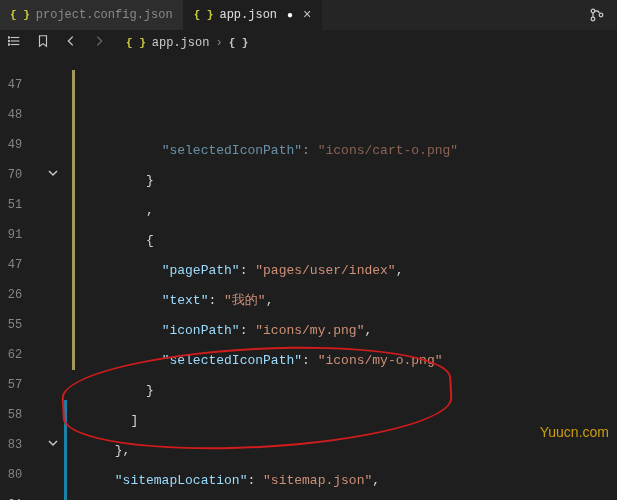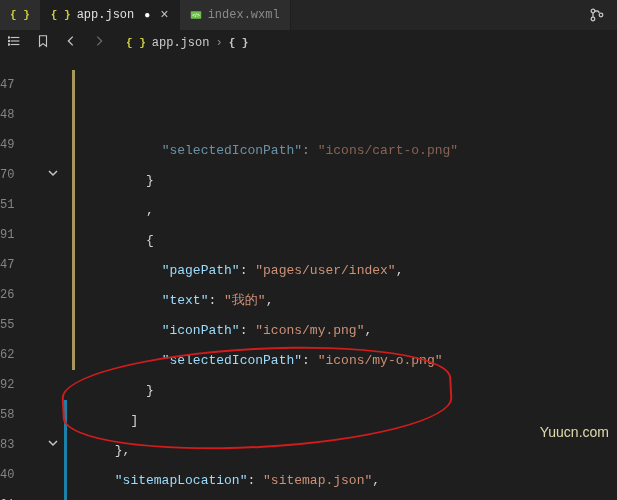--- a/index.html
+++ b/index.html
@@ -72,21 +72,21 @@
     position: relative;
   }
   .fold-col {
     width: 28px;
     background: #1e1e1e;
     position: relative;
   }
   .gutter {
     width: 40px;
     background: #1e1e1e;
-    text-align: left;
+    text-align: center;
     padding-right: 10px;
     color: #858585;
     line-height: 22px;
     font-size: 12px;
     position: relative;
     padding-top: 14px;
   }
   .gutter .ln { height: 30px; line-height: 30px; }
   .gutter .ln.hl { color: #c6c6c6; }
   .fold-col .chev {
@@ -131,45 +131,39 @@
     width: 390px;
     height: 100px;
     left: 62px;
     top: 348px;
     transform: rotate(-3deg);
   }
   .watermark {
     position: absolute;
     right: 8px;
     bottom: 60px;
-    color: #fef9c3;
+    color: #eab308;
     font-size: 14px;
     font-family: sans-serif;
     opacity: 0.85;
   }
 </style>
 </head>
 <body>
 
 <div class="tabs" id="tabs-container">
     <div class="tab inactive">
       <span class="file-icon">{ }</span>
+      <span>project.config.json</span>
     </div>
     <div class="tab active">
       <span class="file-icon">{ }</span>
       <span>app.json</span>
       <span style="color:#fff;font-size:10px;margin-left:4px">●</span>
       <span class="close">×</span>
-    </div>
-    <div class="tab inactive">
-      <span class="file-icon green"><svg width="12" height="12" viewBox="0 0 16 16">
-          <rect x="1" y="3" width="14" height="10" rx="1" fill="#6cc04a"></rect>
-          <text x="8" y="11" text-anchor="middle" font-size="7" fill="#fff" font-family="sans-serif">&lt;/&gt;</text>
-        </svg></span>
-      <span>index.wxml</span>
     </div>
     <div class="spacer"></div>
     <div class="branch-icon">
       <svg width="16" height="16" viewBox="0 0 16 16" fill="none" stroke="#c5c5c5" stroke-width="1.3">
         <circle cx="4" cy="4" r="1.8"></circle>
         <circle cx="4" cy="12" r="1.8"></circle>
         <circle cx="12" cy="8" r="1.8"></circle>
         <path d="M4 6 v4"></path>
         <path d="M6 4 h2 q2 0 2 2"></path>
       </svg>
@@ -215,24 +209,24 @@
       <div class="ln">47</div>
       <div class="ln">48</div>
       <div class="ln">49</div>
       <div class="ln">70</div>
       <div class="ln">51</div>
       <div class="ln">91</div>
       <div class="ln">47</div>
       <div class="ln">26</div>
       <div class="ln">55</div>
       <div class="ln">62</div>
-      <div class="ln">92</div>
+      <div class="ln">57</div>
       <div class="ln">58</div>
       <div class="ln">83</div>
-      <div class="ln">40</div>
+      <div class="ln">80</div>
       <div class="ln hl">61</div>
     </div>
   <div class="fold-col" id="fold-col">
       <div class="chev" style="top: 112px;"><svg width="10" height="10" viewBox="0 0 10 10">
           <path d="M1 3 L5 7 L9 3" fill="none" stroke="#c5c5c5" stroke-width="1.5"></path>
         </svg></div>
       <div class="chev" style="top: 382px;"><svg width="10" height="10" viewBox="0 0 10 10">
           <path d="M1 3 L5 7 L9 3" fill="none" stroke="#c5c5c5" stroke-width="1.5"></path>
         </svg></div>
     </div>

